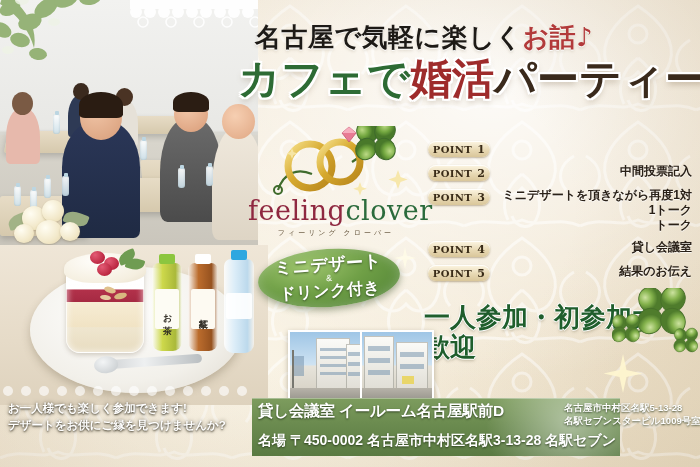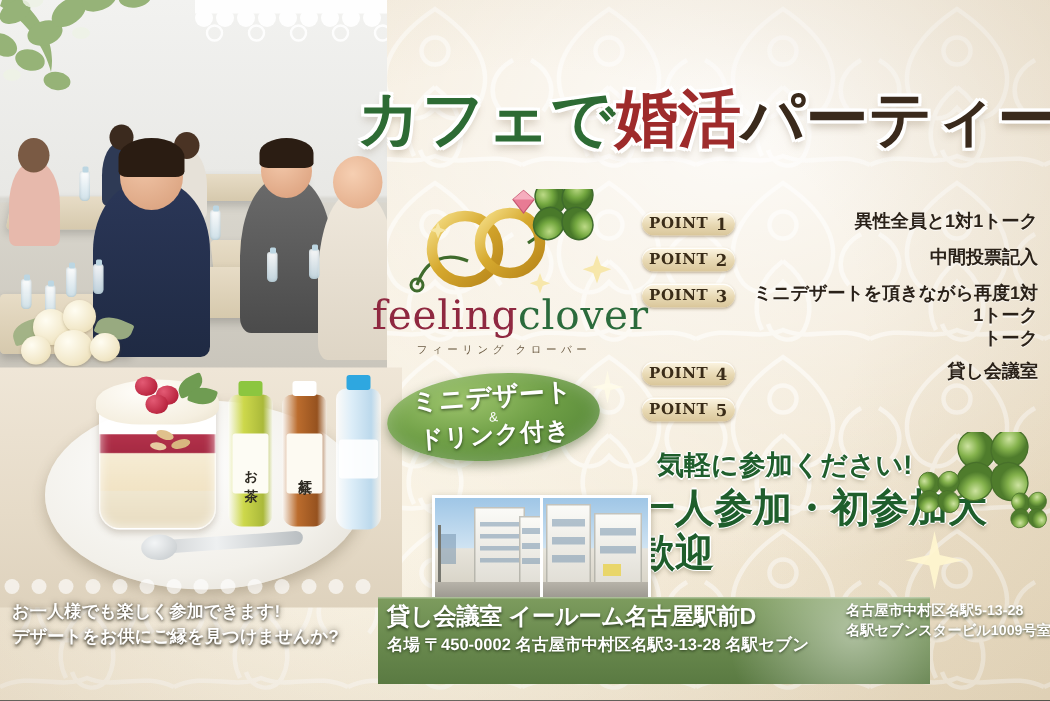--- a/index.html
+++ b/index.html
@@ -157,21 +157,21 @@
   .greenbar{
     position:absolute;left:252px;top:398px;width:368px;height:58px;
     background:
       radial-gradient(circle at 86% 42%, rgba(255,255,255,.45) 0%, rgba(255,255,255,0) 26%),
       linear-gradient(180deg,#7d9c5e 0%,#6c8c50 42%,#5a7a42 100%);
     box-shadow:inset 0 1px 0 rgba(255,255,255,.35);
   }
   .gb-left{position:absolute;left:6px;top:3px;width:300px;}
   .gb-title{font-size:15.5px;font-weight:bold;color:#ffffff;letter-spacing:-.2px;white-space:nowrap;
     text-shadow:0 1px 2px rgba(30,45,20,.8);}
-  .gb-addr{font-size:11px;font-weight:bold;color:#ffffff;white-space:nowrap;
+  .gb-addr{margin-top:10px;font-size:14px;font-weight:bold;color:#ffffff;white-space:nowrap;
     text-shadow:0 1px 2px rgba(30,45,20,.8);}
   .gb-right{position:absolute;left:312px;top:4px;width:126px;}
   .gb-r1{font-size:12.5px;font-weight:bold;color:#fff;letter-spacing:.2px;text-shadow:0 1px 2px rgba(30,45,20,.8);}
   .gb-r2,.gb-r3{font-size:9.5px;font-weight:bold;color:#fff;line-height:1.35;white-space:nowrap;
     text-shadow:0 1px 2px rgba(30,45,20,.8);}
   .clover-deco{position:absolute;left:612px;top:288px;width:86px;height:74px;}
   .sparkle{position:absolute;pointer-events:none;}
   .lace-bottom{position:absolute;left:0;top:386px;width:262px;height:16px;opacity:.85;}
 </style>
 </head>
@@ -333,20 +333,23 @@
           <circle cx="152" cy="8" r="5"></circle>
         <circle cx="170" cy="8" r="5"></circle>
           <circle cx="188" cy="8" r="5"></circle>
           <circle cx="206" cy="8" r="5"></circle>
         <circle cx="224" cy="8" r="5"></circle>
           <circle cx="242" cy="8" r="5"></circle>
       </g>
     </svg>
   </div>
 
+  <div class="kicker">
+    <span>名古屋で気軽に楽しく</span><span class="accent">お話♪</span>
+  </div>
 
   <div class="title">
     <span class="t-green">カフェで</span><span class="t-red">婚活</span><span class="t-brown">パーティー</span>
   </div>
 
   <div class="logo">
     <svg viewBox="0 0 176 80" style="position:absolute;left:0;top:-2px;width:176px;height:80px;" aria-hidden="true">
       <defs>
         <linearGradient id="gold" x1="0" y1="0" x2="1" y2="1">
           <stop offset="0%" stop-color="#f6e08a"></stop>
@@ -400,21 +403,20 @@
     <div class="badge-amp">&amp;</div>
     <div class="badge-l2">ドリンク付き</div>
   </div>
 
   <div class="points">
     <div class="prow">
       <div class="pbadge">
         <span>POINT</span>
         <span class="pnum">1</span>
       </div>
-      <div class="ptext">異性全員と1対1トーク</div>
     </div>
     <div class="prow">
       <div class="pbadge">
         <span>POINT</span>
         <span class="pnum">2</span>
       </div>
       <div class="ptext">中間投票記入</div>
     </div>
     <div class="prow">
       <div class="pbadge">
@@ -429,25 +431,25 @@
         <span>POINT</span>
         <span class="pnum">4</span>
       </div>
       <div class="ptext">貸し会議室</div>
     </div>
     <div class="prow">
       <div class="pbadge">
         <span>POINT</span>
         <span class="pnum">5</span>
       </div>
+      <div class="ptext">結果のお伝え</div>
     </div>
   </div>
 
   <div class="cta">
-    <div class="cta-l2">気軽に参加ください!</div>
     <div class="cta-l3">一人参加・初参加大歓迎</div>
   </div>
 
   <svg class="clover-deco" viewBox="0 0 86 74" aria-hidden="true">
     <defs>
       <radialGradient id="cl2" cx="35%" cy="30%">
         <stop offset="0%" stop-color="#cde3a0"></stop>
           <stop offset="55%" stop-color="#84b24c"></stop>
         <stop offset="100%" stop-color="#4f7c2c"></stop>
       </radialGradient>

